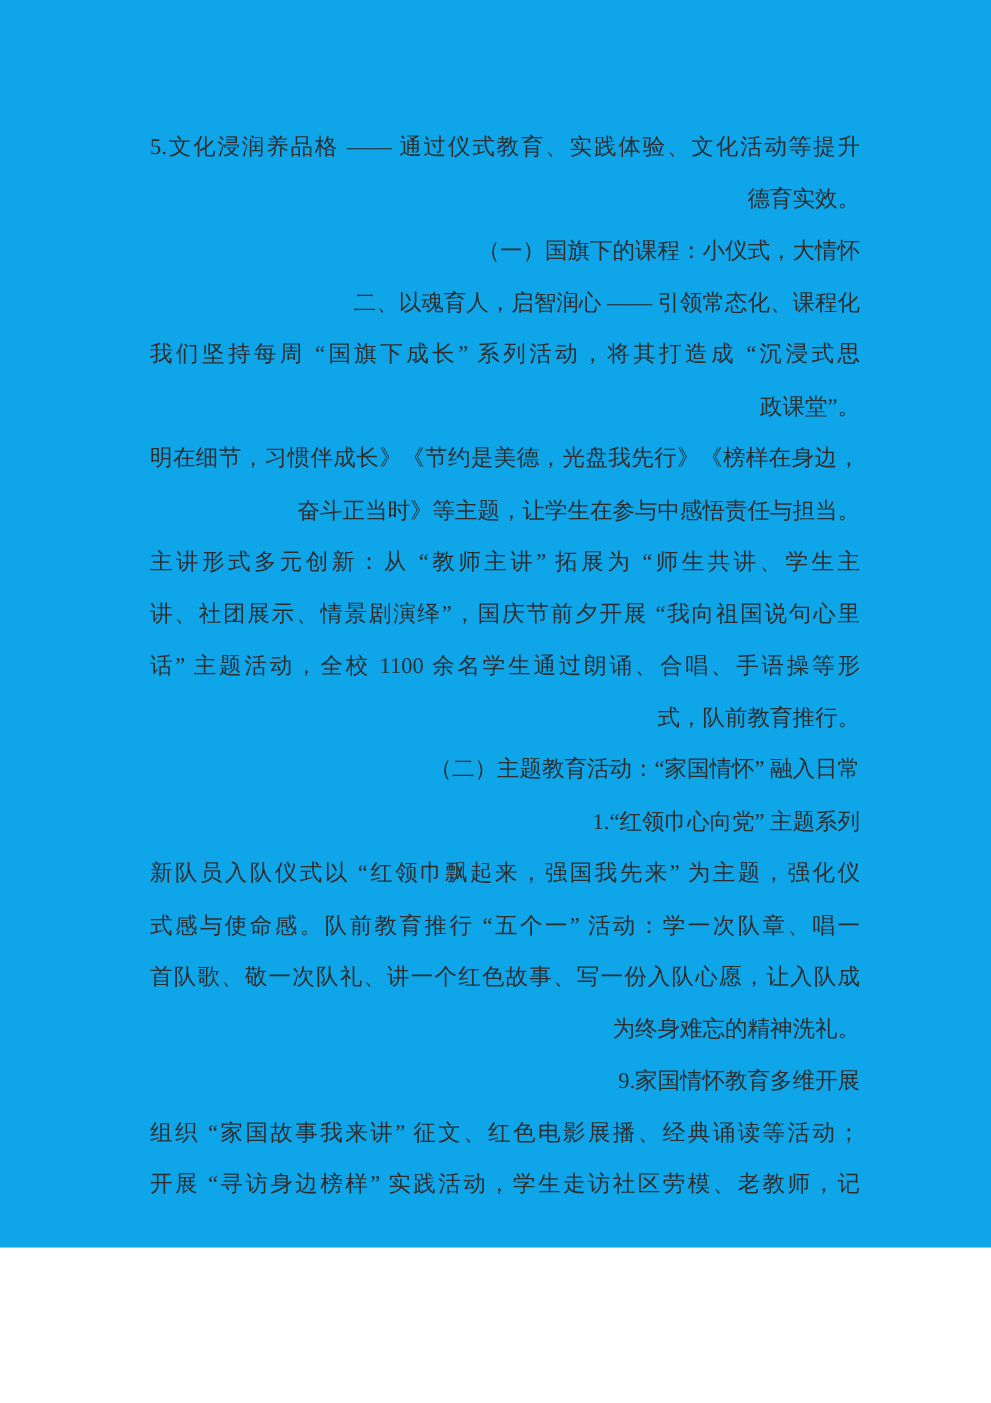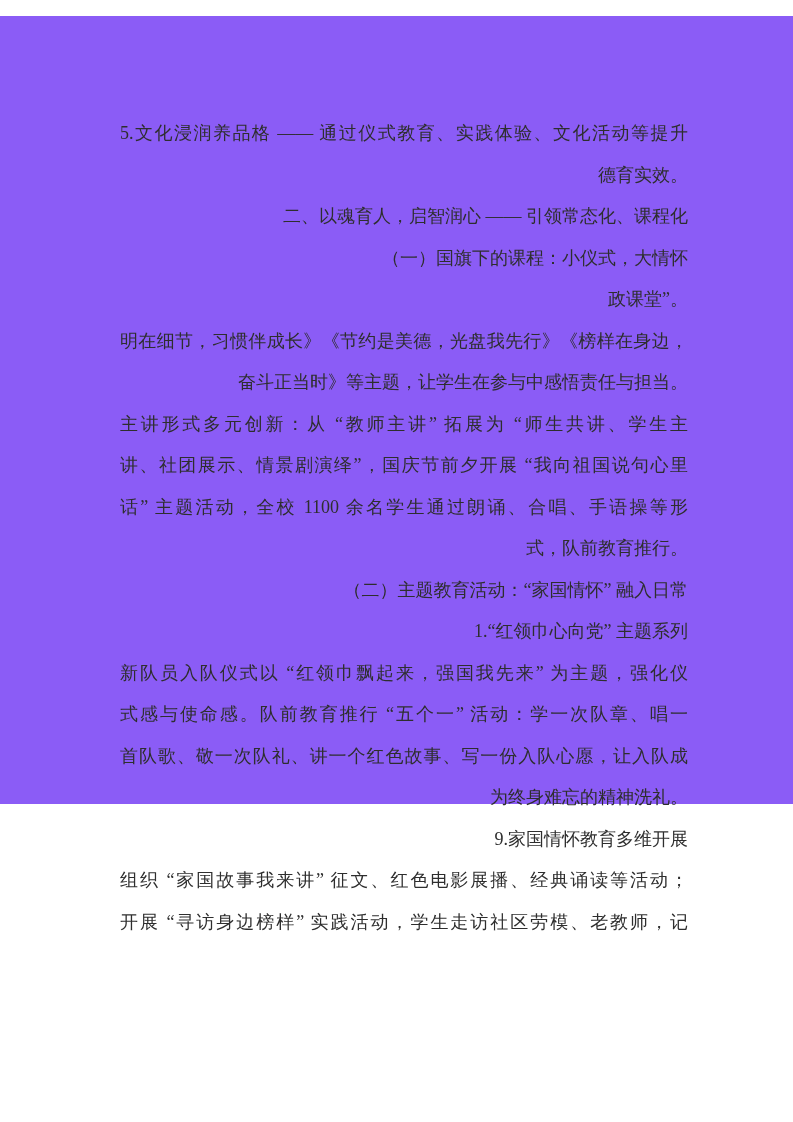--- a/index.html
+++ b/index.html
@@ -11,23 +11,22 @@
     height: 1122px;
     background: #ffffff;
     overflow: hidden;
     position: relative;
   }
   .page {
     position: absolute;
     left: 0;
     top: 0;
     width: 793px;
-    height: 788px;
-    background: #8b5cf6;
-    margin-top: 16px;
+    height: 998px;
+    background: #0ea5e9;
   }
   .content {
     position: absolute;
     left: 120px;
     top: 97px;
     width: 568px;
     color: #2e2e2e;
     font-family: "Liberation Serif", "DejaVu Serif", serif;
     font-size: 18px;
   }
@@ -47,22 +46,23 @@
     max-height: 41.5px;
   }
 </style>
 </head>
 <body style="background: rgb(255, 255, 255);">
 
 <div class="page">
   <div class="content" style="color: rgb(46, 46, 46);">
     <div class="ln f">5.文化浸润养品格 —— 通过仪式教育、实践体验、文化活动等提升</div>
     <div class="ln">德育实效。</div>
+    <div class="ln">（一）国旗下的课程：小仪式，大情怀</div>
     <div class="ln">二、以魂育人，启智润心 —— 引领常态化、课程化</div>
-    <div class="ln">（一）国旗下的课程：小仪式，大情怀</div>
+    <div class="ln f">我们坚持每周 “国旗下成长” 系列活动，将其打造成 “沉浸式思</div>
     <div class="ln">政课堂”。</div>
     <div class="ln f">明在细节，习惯伴成长》《节约是美德，光盘我先行》《榜样在身边，</div>
     <div class="ln">奋斗正当时》等主题，让学生在参与中感悟责任与担当。</div>
     <div class="ln f">主讲形式多元创新：从 “教师主讲” 拓展为 “师生共讲、学生主</div>
     <div class="ln f">讲、社团展示、情景剧演绎”，国庆节前夕开展 “我向祖国说句心里</div>
     <div class="ln f">话” 主题活动，全校 1100 余名学生通过朗诵、合唱、手语操等形</div>
     <div class="ln">式，队前教育推行。</div>
     <div class="ln">（二）主题教育活动：“家国情怀” 融入日常</div>
     <div class="ln">1.“红领巾心向党” 主题系列</div>
     <div class="ln f">新队员入队仪式以 “红领巾飘起来，强国我先来” 为主题，强化仪</div>

